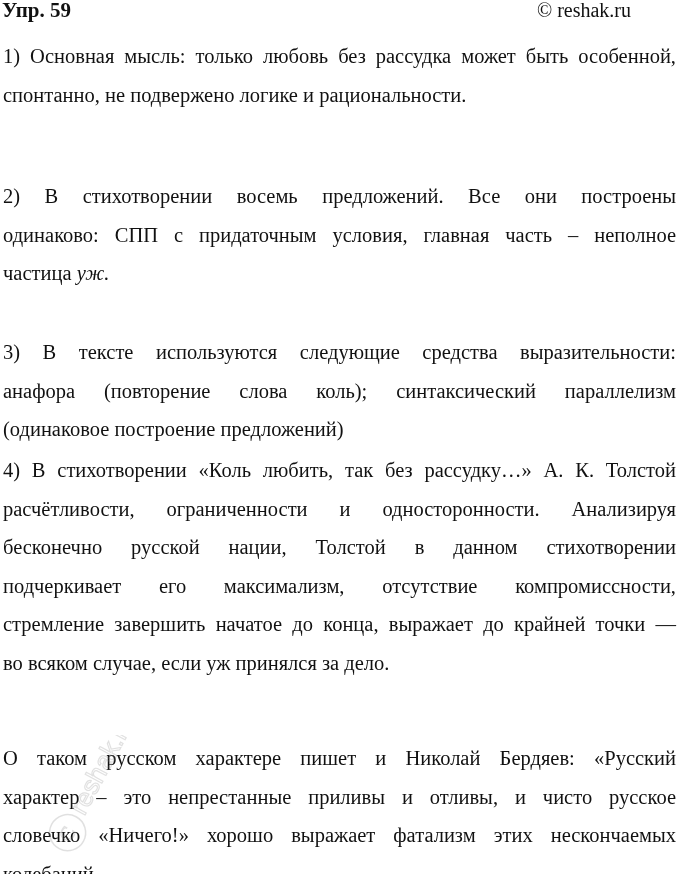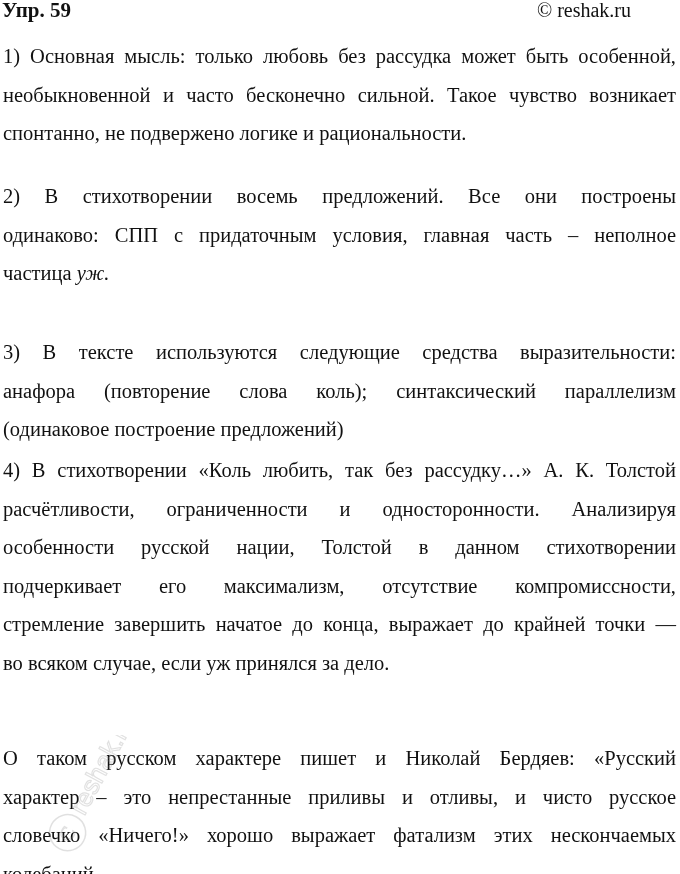--- a/index.html
+++ b/index.html
@@ -24,40 +24,39 @@
 </head>
 <body>
 
 <div class="header">
   <div class="title">Упр. 59</div>
   <div class="copyright">© reshak.ru</div>
 </div>
 
 <div class="para" id="p1">
   <span class="line">1) Основная мысль: только любовь без рассудка может быть особенной,</span>
-  <span class="line">необыкновенной и часто бесконечно сильной. Такое чувство возникает</span>
   <span class="line last">спонтанно, не подвержено логике и рациональности.</span>
 </div>
 
 <div class="para" id="p2">
   <span class="line">2) В стихотворении восемь предложений. Все они построены</span>
   <span class="line">одинаково: СПП с придаточным условия, главная часть – неполное</span>
   <span class="line last"><span>частица </span><span class="em">уж.</span></span>
 </div>
 
 <div class="para" id="p3">
   <span class="line">3) В тексте используются следующие средства выразительности:</span>
   <span class="line">анафора (повторение слова коль); синтаксический параллелизм</span>
   <span class="line last">(одинаковое построение предложений)</span>
 </div>
 
 <div class="para" id="p4">
   <span class="line">4) В стихотворении «Коль любить, так без рассудку…» А. К. Толстой</span>
   <span class="line">расчётливости, ограниченности и односторонности. Анализируя</span>
-  <span class="line">особенности русской нации, Толстой в данном стихотворении</span>
+  <span class="line">бесконечно русской нации, Толстой в данном стихотворении</span>
   <span class="line">подчеркивает его максимализм, отсутствие компромиссности,</span>
   <span class="line">стремление завершить начатое до конца, выражает до крайней точки —</span>
   <span class="line last">во всяком случае, если уж принялся за дело.</span>
 </div>
 
 <div class="para" id="p5">
   <span class="line">О таком русском характере пишет и Николай Бердяев: «Русский</span>
   <span class="line">характер – это непрестанные приливы и отливы, и чисто русское</span>
   <span class="line">словечко «Ничего!» хорошо выражает фатализм этих нескончаемых</span>
   <span class="line last">колебаний.</span>

